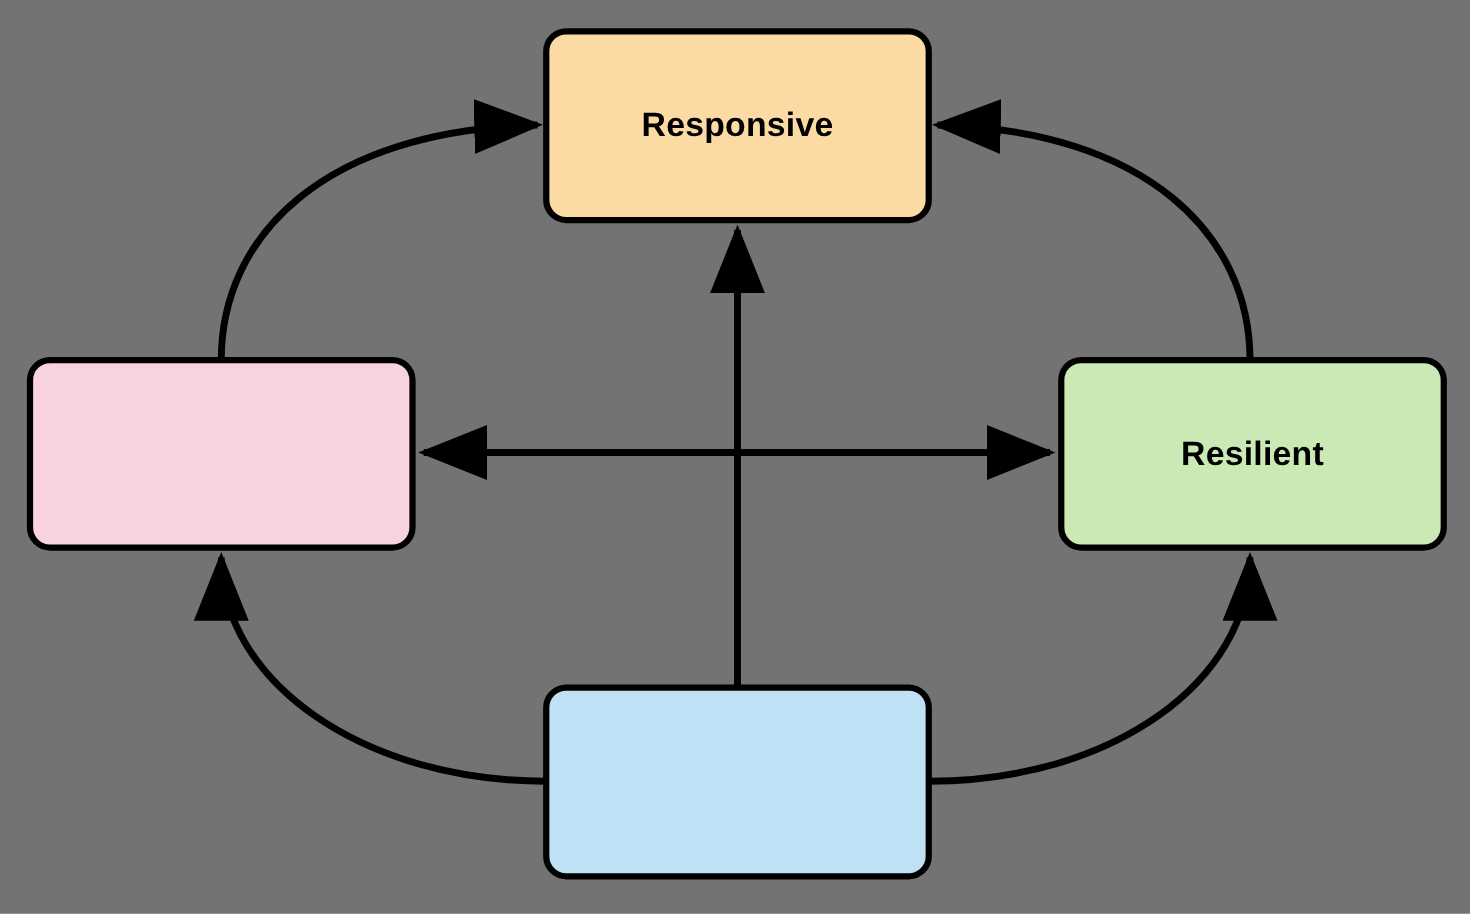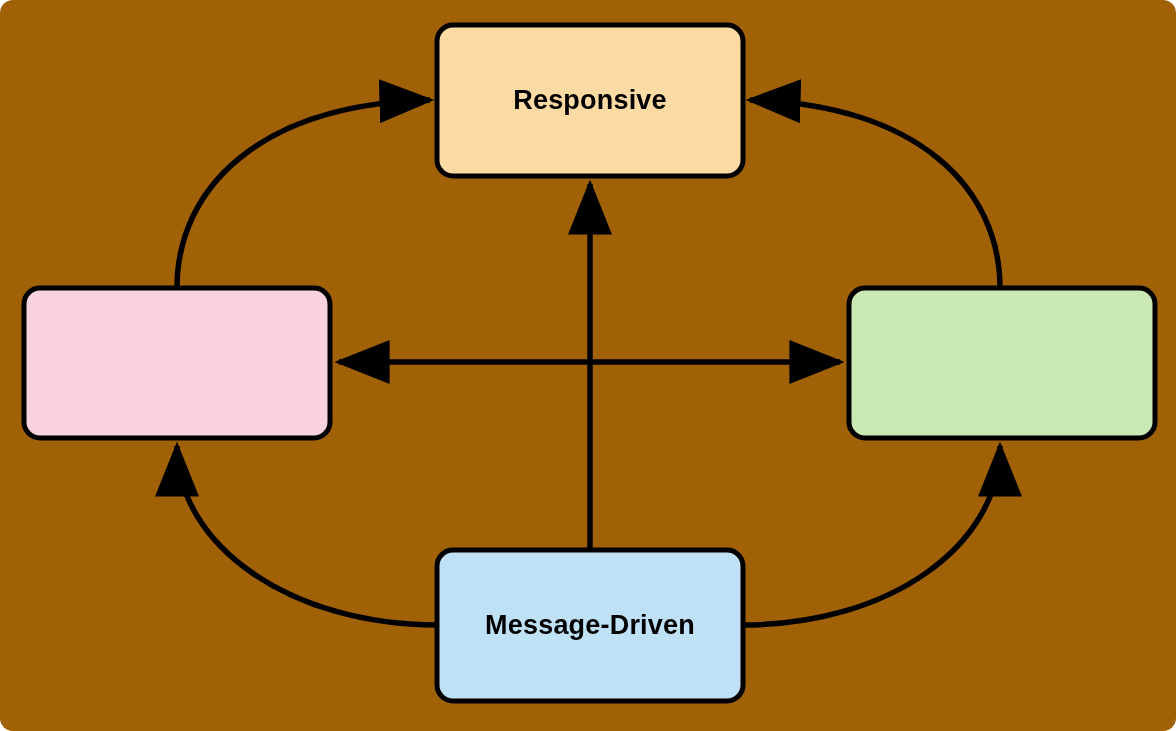--- a/index.html
+++ b/index.html
@@ -40,21 +40,21 @@
     white-space: nowrap;
   }
   #label-responsive { left: 437px; top: 25px;  width: 306px; height: 151px; }
   #label-elastic    { left: 24px;  top: 288px; width: 306px; height: 150px; }
   #label-resilient  { left: 849px; top: 288px; width: 306px; height: 150px; }
   #label-message    { left: 437px; top: 550px; width: 306px; height: 151px; }
 </style>
 </head>
 <body>
 
-<div id="diagram-root" style="background: #a16207; border-radius: 13px;">
+<div id="diagram-root" style="background: #737373;">
 
   <svg id="diagram-svg" viewBox="0 0 1176 731">
     <defs>
       <marker id="arrow-end" markerWidth="10" markerHeight="8" refX="9.2" refY="4" orient="auto" markerUnits="strokeWidth">
         <path d="M0,0 L10,4 L0,8 Z" fill="#000000"></path>
       </marker>
       <marker id="arrow-start" markerWidth="10" markerHeight="8" refX="0.8" refY="4" orient="auto" markerUnits="strokeWidth">
         <path d="M10,0 L0,4 L10,8 Z" fill="#000000"></path>
       </marker>
     </defs>
@@ -81,16 +81,16 @@
 
       <rect x="849" y="288" width="306" height="150" rx="16" ry="16" fill="#cbe9b5" stroke="#000000" stroke-width="5"></rect>
 
       <rect x="437" y="550" width="306" height="151" rx="16" ry="16" fill="#bee1f5" stroke="#000000" stroke-width="5"></rect>
     </g>
   </svg>
 
   <div class="node-label" id="label-responsive" style="left: 437px; top: 25px; width: 306px; height: 151px;">Responsive</div>
 
 
+  <div class="node-label" id="label-resilient" style="left: 849px; top: 288px; width: 306px; height: 150px;">Resilient</div>
 
-  <div class="node-label" id="label-message" style="left: 437px; top: 550px; width: 306px; height: 151px;">Message-Driven</div>
 
 </div>
 
 </body></html>

